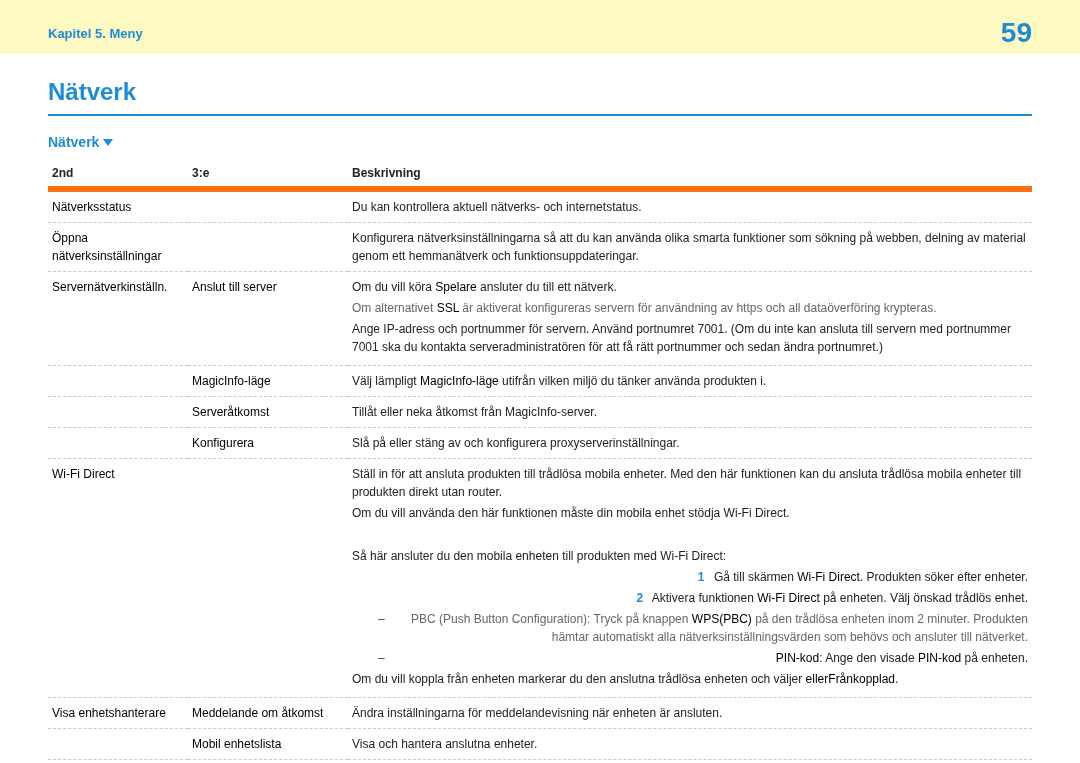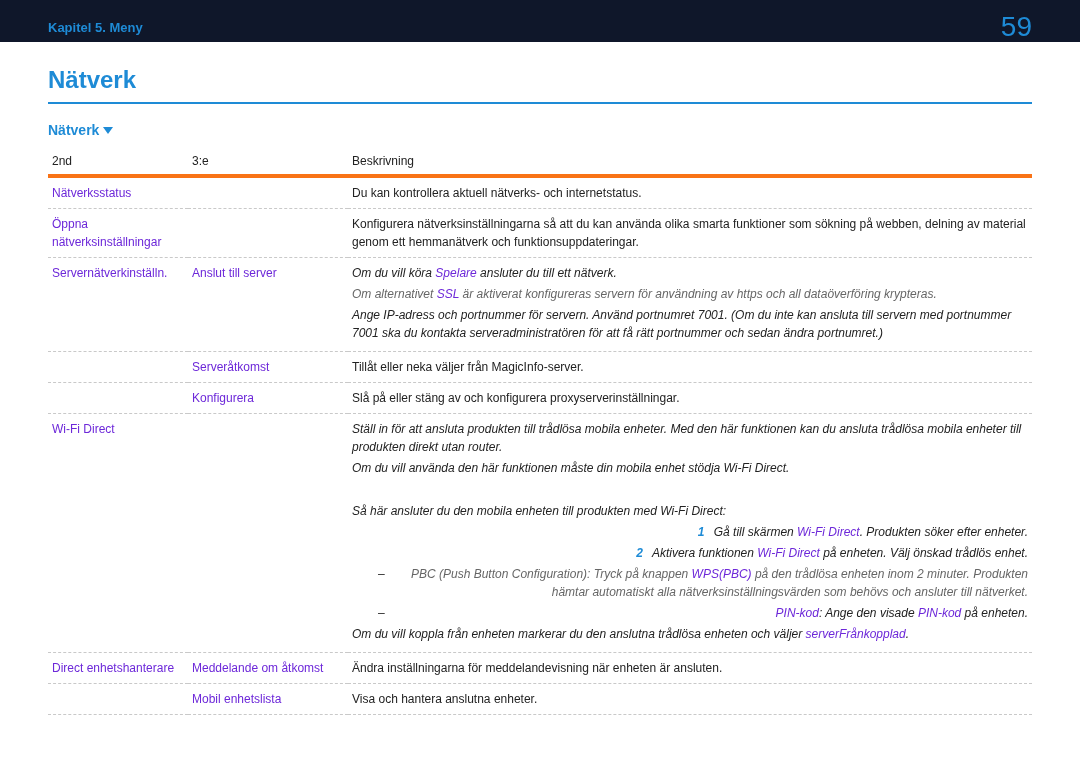--- a/index.html
+++ b/index.html
@@ -6,37 +6,37 @@
   body {
     font-family: Arial, Helvetica, sans-serif;
     font-size: 12px;
     color: #222;
     background: #fff;
     width: 1080px;
     height: 763px;
     position: relative;
   }
   .header-band {
-    background: #0f172a;
-    height: 42px;
+    background: #fef9c3;
+    height: 54px;
     width: 100%;
     display: flex;
     align-items: center;
     justify-content: space-between;
     padding: 12px 48px 0 48px;
   }
   .breadcrumb {
     color: #1e8bd6;
     font-size: 13px;
     font-weight: 600;
   }
   .page-number {
     color: #1e8bd6;
     font-size: 28px;
-    font-weight: 400;
+    font-weight: 700;
   }
   .page-content {
     padding: 24px 48px 0 48px;
   }
   .page-title {
     color: #1e8bd6;
     font-size: 24px;
     font-weight: 600;
     border-bottom: 2px solid #1e8bd6;
     padding-bottom: 8px;
@@ -58,43 +58,43 @@
     border-right: 5px solid transparent;
     border-top: 7px solid #1e8bd6;
   }
   table.settings {
     width: 100%;
     border-collapse: collapse;
     font-size: 12px;
   }
   table.settings th {
     text-align: left;
-    font-weight: 400;
+    font-weight: 700;
     color: #222;
     padding: 6px 4px;
-    border-bottom: 4px solid #f97316;
+    border-bottom: 6px solid #f97316;
   }
   table.settings td {
     vertical-align: top;
     padding: 6px 4px 6px 4px;
     line-height: 1.5;
   }
   table.settings tr.sep td {
     border-bottom: 1px dashed #c9c9c9;
   }
   .col-a { width: 140px; }
   .col-b { width: 160px; }
-  .link { color: #6d28d9; }
+  .link { color: #000000; }
   .grey-text { color: #666; }
   .indent-list { padding-left: 14px; text-align: right; }
   .num-1::before { content: "1"; color:#1e8bd6; font-weight:700; margin-right:6px; }
   .num-2::before { content: "2"; color:#1e8bd6; font-weight:700; margin-right:6px; }
   .dash-item { padding-left: 26px; position: relative; }
   .dash-item::before { content:"–"; position:absolute; left:12px; color:#444; }
-  .p-row { margin-bottom: 3px; font-style: italic; }
+  .p-row { margin-bottom: 3px; }
 </style>
 </head>
 <body>
 
 <div class="header-band">
   <div class="breadcrumb">Kapitel 5. Meny</div>
   <div class="page-number">59</div>
 </div>
 
 <div class="page-content">
@@ -142,25 +142,32 @@
           <div class="p-row">
             <span>Om du vill köra </span><span class="link">Spelare</span><span> ansluter du till ett nätverk.</span>
           </div>
           <div class="p-row grey-text">
             <span>Om alternativet </span><span class="link">SSL</span><span> är aktiverat konfigureras servern för användning av https och all dataöverföring krypteras.</span>
           </div>
           <div class="p-row">Ange IP-adress och portnummer för servern. Använd portnumret 7001. (Om du inte kan ansluta till servern med portnummer 7001 ska du kontakta serveradministratören för att få rätt portnummer och sedan ändra portnumret.)</div>
         </td>
       </tr>
 
+      <tr class="sep">
+        <td></td>
+        <td class="link">MagicInfo-läge</td>
+        <td>
+          <span>Välj lämpligt </span><span class="link">MagicInfo-läge</span><span> utifrån vilken miljö du tänker använda produkten i.</span>
+        </td>
+      </tr>
 
       <tr class="sep">
         <td></td>
         <td class="link">Serveråtkomst</td>
-        <td>Tillåt eller neka väljer från MagicInfo-server.</td>
+        <td>Tillåt eller neka åtkomst från MagicInfo-server.</td>
       </tr>
 
 
       <tr class="sep">
         <td></td>
         <td class="link">Konfigurera</td>
         <td>Slå på eller stäng av och konfigurera proxyserverinställningar.</td>
       </tr>
 
       <tr class="sep">
@@ -178,27 +185,27 @@
               <span>Aktivera funktionen </span><span class="link">Wi-Fi Direct</span><span> på enheten. Välj önskad trådlös enhet.</span>
             </div>
             <div class="p-row dash-item grey-text">
               <span>PBC (Push Button Configuration): Tryck på knappen </span><span class="link">WPS(PBC)</span><span> på den trådlösa enheten inom 2 minuter. Produkten hämtar automatiskt alla nätverksinställningsvärden som behövs och ansluter till nätverket.</span>
             </div>
             <div class="p-row dash-item">
               <span class="link">PIN-kod</span><span>: Ange den visade </span><span class="link">PIN-kod</span><span> på enheten.</span>
             </div>
           </div>
           <div class="p-row">
-            <span>Om du vill koppla från enheten markerar du den anslutna trådlösa enheten och väljer </span><span class="link">server</span><span class="link">Frånkopplad</span><span>.</span>
-          </div>
-        </td>
-      </tr>
-
-      <tr class="sep">
-        <td class="link">Direct enhetshanterare</td>
+            <span>Om du vill koppla från enheten markerar du den anslutna trådlösa enheten och väljer </span><span class="link">eller</span><span class="link">Frånkopplad</span><span>.</span>
+          </div>
+        </td>
+      </tr>
+
+      <tr class="sep">
+        <td class="link">Visa enhetshanterare</td>
         <td class="link">Meddelande om åtkomst</td>
         <td>Ändra inställningarna för meddelandevisning när enheten är ansluten.</td>
       </tr>
 
       <tr class="sep">
         <td></td>
         <td class="link">Mobil enhetslista</td>
         <td>Visa och hantera anslutna enheter.</td>
       </tr>
 

